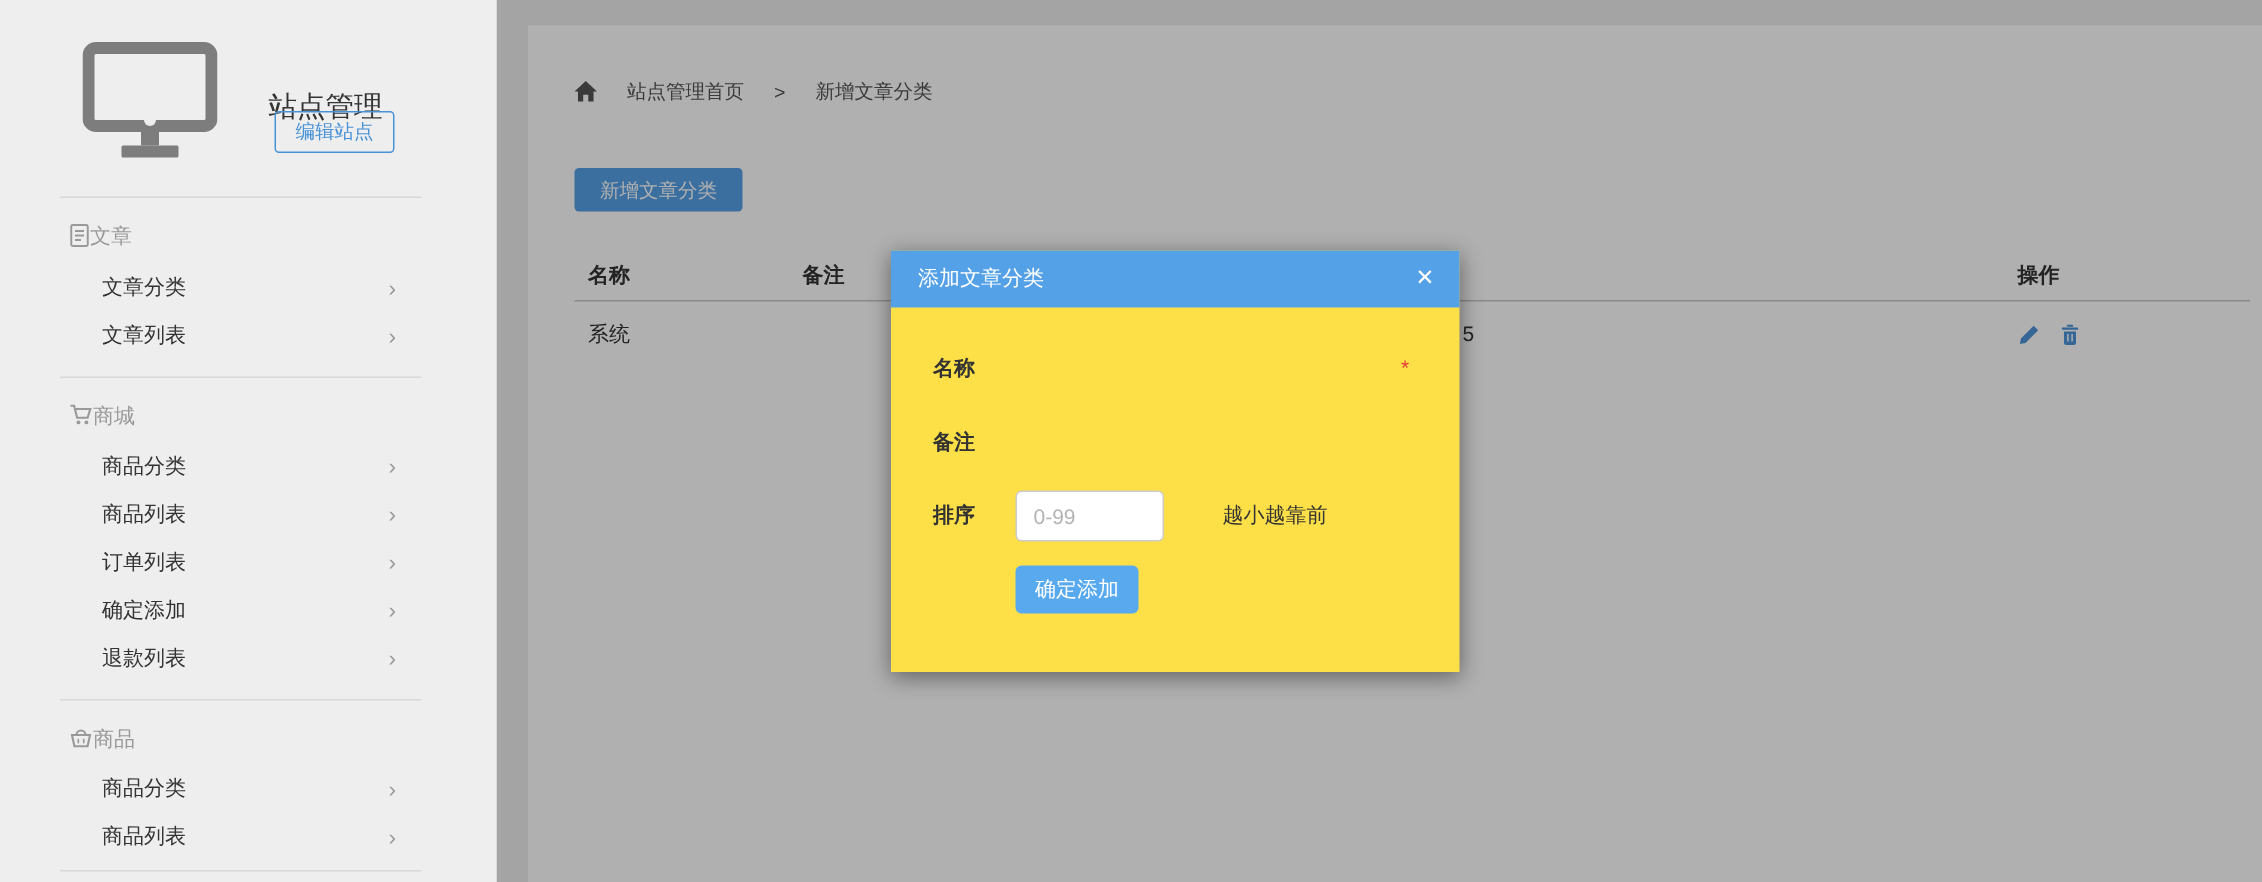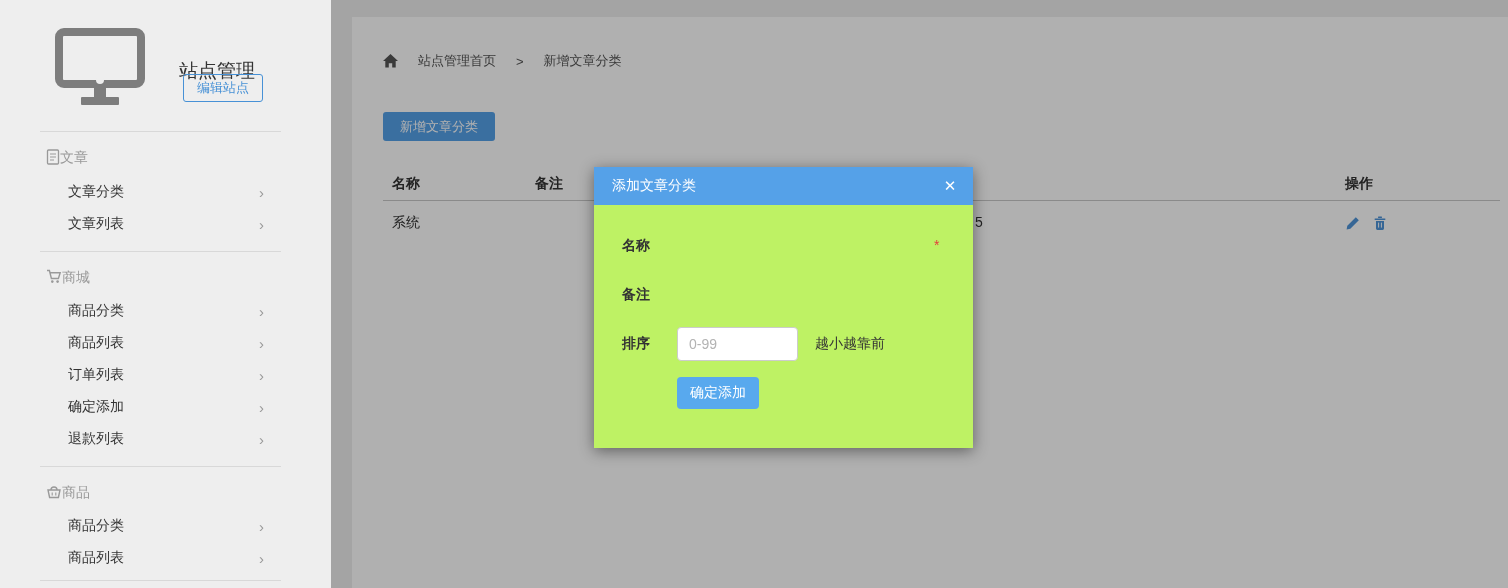--- a/index.html
+++ b/index.html
@@ -53,38 +53,38 @@
   .icon-btn { display:inline-flex; cursor:pointer; }
   .partial-cell { position:absolute; left:623px; top:197px; font-size:14px; color:#333; }
 
   
   .overlay { position:absolute; left:331px; top:0; width:1177px; height:588px;
     background:rgba(0,0,0,0.31); z-index:10; }
 
   
   .modal {
     position:absolute; left:594px; top:167px; width:379px; height:281px;
-    background:#bef264; z-index:50; box-shadow:0 3px 14px rgba(0,0,0,0.45);
+    background:#fde047; z-index:50; box-shadow:0 3px 14px rgba(0,0,0,0.45);
   }
   .modal-header {
     position:absolute; left:0; top:0; width:100%; height:38px; background:#55a1e8;
     color:#fff; font-size:14px; display:flex; align-items:center; padding-left:18px;
   }
   .modal-close {
     position:absolute; right:14px; top:10px; width:18px; height:18px; color:#fff;
     font-size:15px; line-height:18px; text-align:center; cursor:pointer;
   }
   .m-label { position:absolute; left:28px; font-size:14px; font-weight:bold; color:#333; }
   .m-input {
     position:absolute; left:83px; width:244px; height:34px;
     border:1px solid #ccc; border-radius:4px; padding:0 11px; font-size:14px; color:#333;
     font-family:"Liberation Sans","DejaVu Sans",sans-serif; outline:none; background:#fff;
   }
   .m-input::placeholder { color:#b3b3b3; }
-  .m-input.short { width:121px; }
+  .m-input.short { width:99px; }
   .required { position:absolute; left:340px; color:#e53c3c; font-size:14px; }
   .m-hint { position:absolute; left:221px; font-size:14px; color:#333; }
   .submit-btn {
     position:absolute; left:83px; top:210px; width:82px; height:32px;
     background:#58a9ee; border:none; border-radius:4px; color:#fff; font-size:14px; cursor:pointer;
     font-family:"Liberation Sans","DejaVu Sans",sans-serif;
   }
 </style>
 </head>
 <body>

